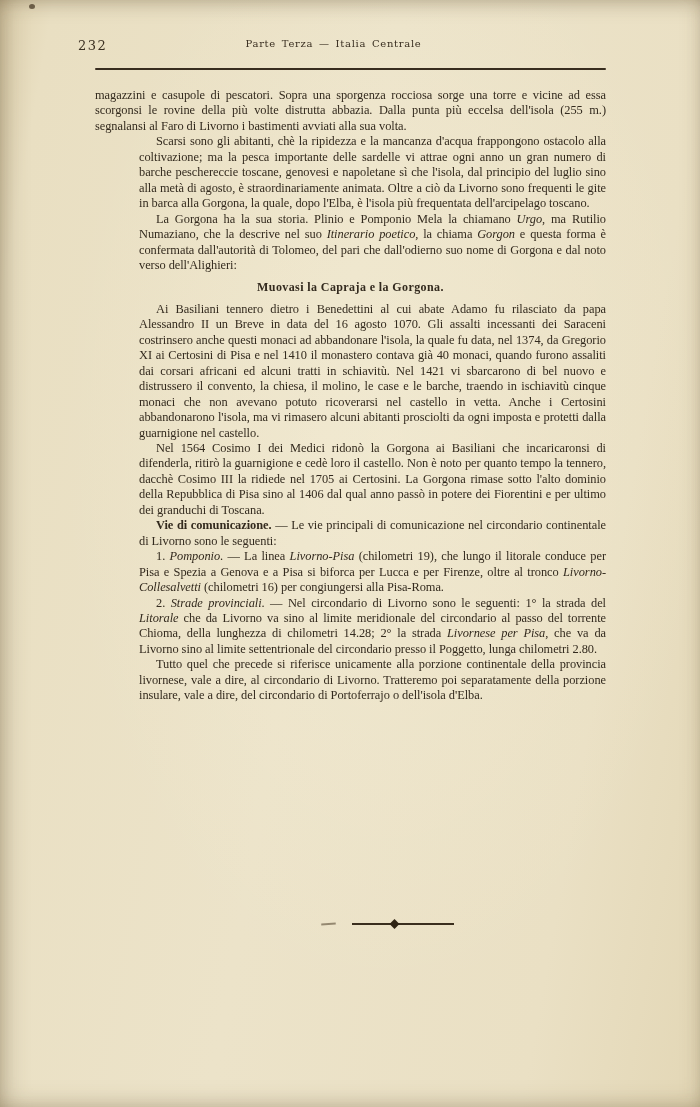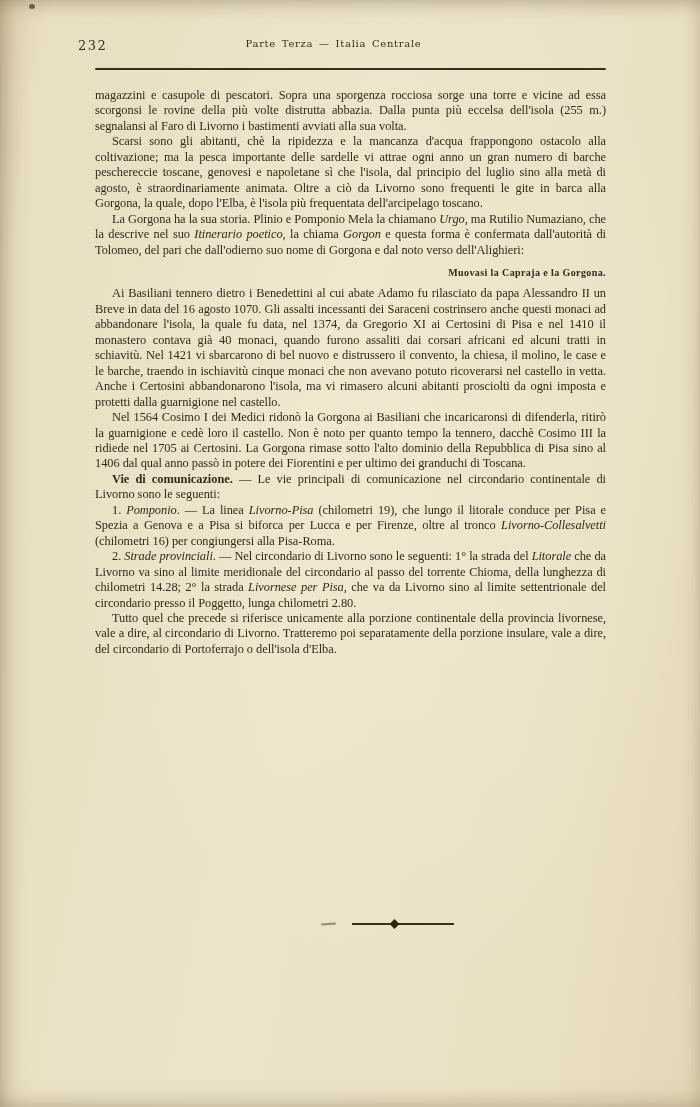--- a/index.html
+++ b/index.html
@@ -34,24 +34,24 @@
   .header-rule {
     position:absolute; top:68px; left:95px; width:511px; height:2.4px;
     background:#382d1f; border-radius:1px;
   }
   .text-column {
     position:absolute; top:88px; left:95px; width:511px;
     font-size:12.4px; line-height:15.45px;
     text-align:justify; letter-spacing:-0.05px;
   }
   .text-column p { margin:0;font-family:Liberation Serif, serif; }
-  .text-column p.indent { text-indent:17px; }
+  .text-column p.indent { text-indent:17px;margin-left:44px; }
   .text-column p.verse {
-    text-align:right; text-indent:0;
-    font-size:10px; font-weight:bold; letter-spacing:.4px;
+    text-align:center; text-indent:0;
+    font-size:12px; font-weight:bold; letter-spacing:.4px;
     margin:7px 0 6px 0;
   }
   .divider {
     position:absolute; top:916px; left:0; width:700px; height:16px;
     display:flex; align-items:center; justify-content:center;
   }
   .divider-smudge {
     width:15px; height:2.4px; margin-right:16px; margin-left:74px;
     background:rgba(62,46,24,.5); border-radius:2px;
     transform:rotate(-4deg); filter:blur(.5px);

